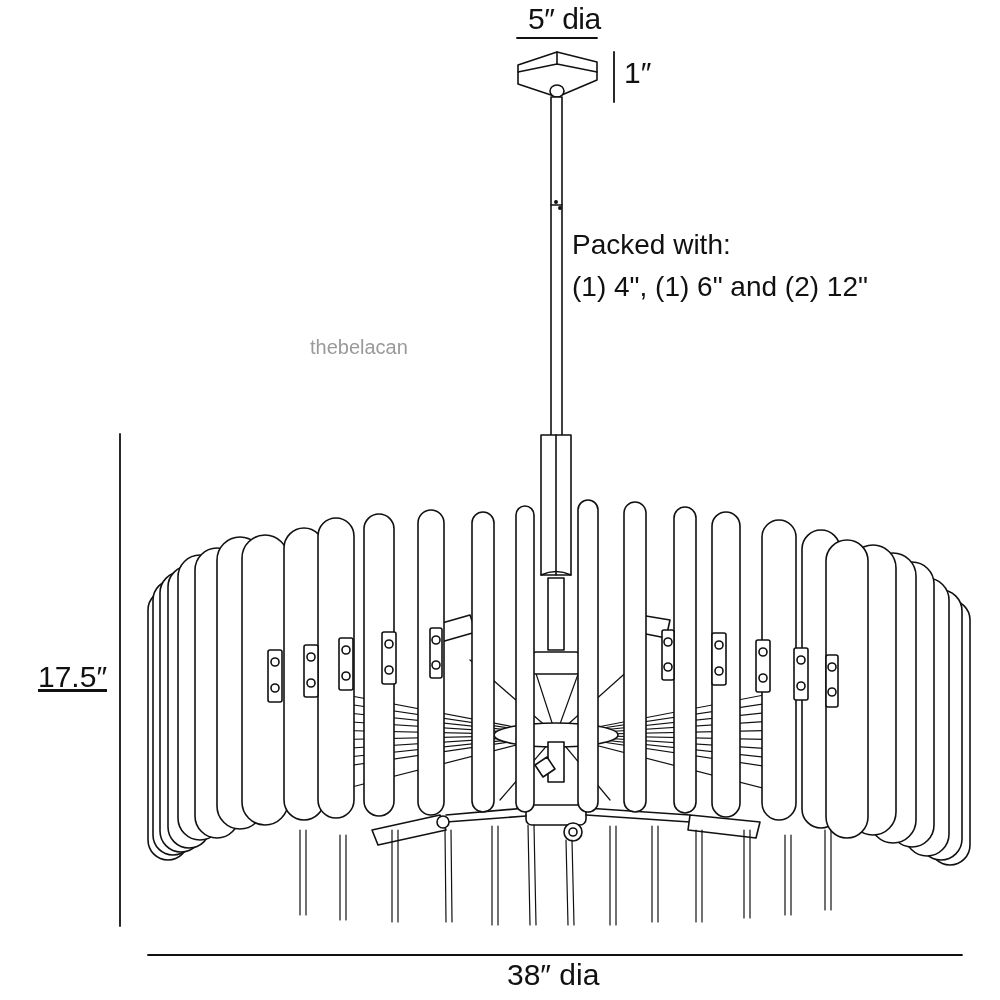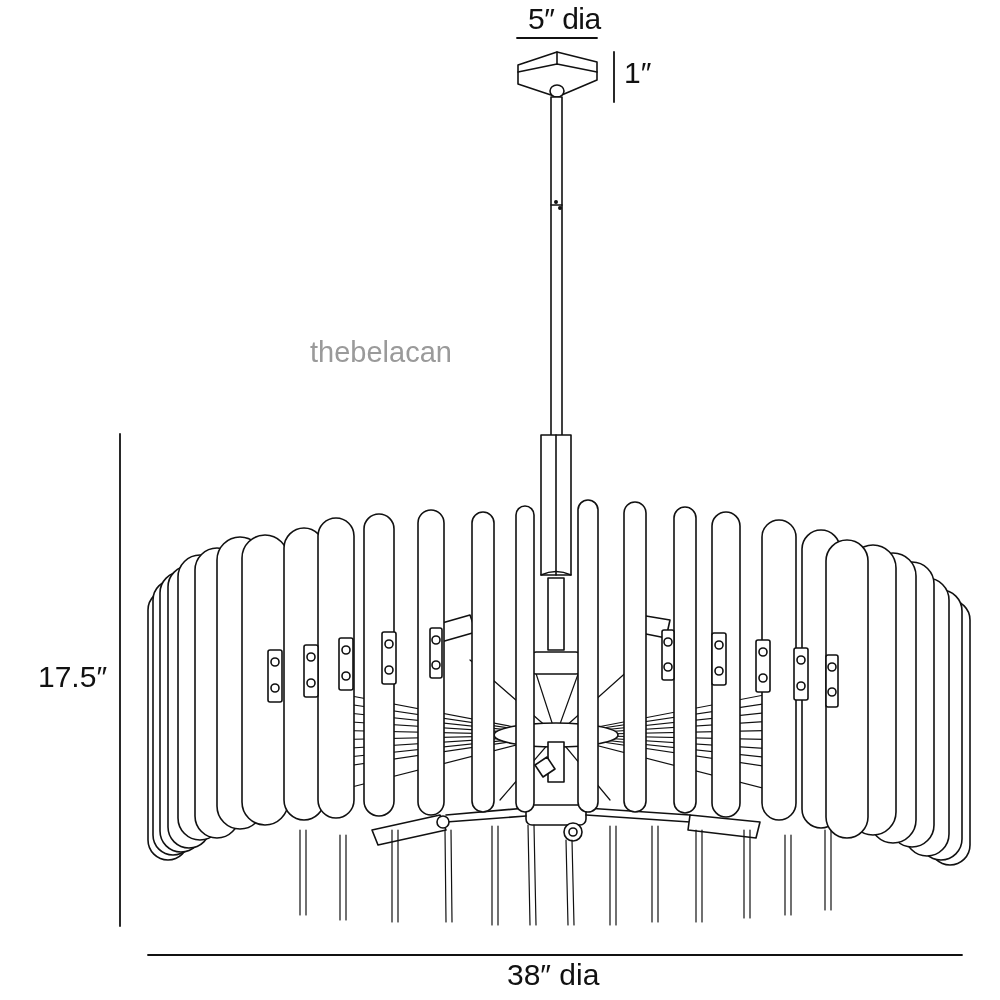--- a/index.html
+++ b/index.html
@@ -1,23 +1,23 @@
 <!DOCTYPE html>
 <html><head>
 <meta charset="utf-8">
 <style>
   html, body { margin: 0; padding: 0; background: #ffffff; }
   #stage { position: relative; width: 1000px; height: 1000px; overflow: hidden; background: #fff; }
   .label { position: absolute; color: #111; font-family: "Liberation Sans", "DejaVu Sans", sans-serif; white-space: nowrap; }
   .dim-top { left: 528px; top: 2px; font-size: 30px; letter-spacing: -0.5px; }
   .dim-canopy-h { left: 624px; top: 56px; font-size: 30px; }
-  .dim-height { left: 38px; top: 660px; font-size: 30px; }
+  .dim-height { left: 38px; top: 660px; font-size: 30px; text-decoration: underline; }
   .dim-dia { left: 507px; top: 958px; font-size: 30px; text-align: right; }
   .packed { left: 572px; top: 224px; font-size: 28px; line-height: 42px; }
-  .watermark { left: 310px; top: 336px; font-size: 29px; color: #9a9a9a; }
+  .watermark { left: 310px; top: 336px; font-size: 20px; color: #9a9a9a; }
   svg { position: absolute; left: 0; top: 0; }
 </style>
 </head>
 <body>
 
 <div id="stage">
 
   <svg width="1000" height="1000" viewBox="0 0 1000 1000" fill="none" stroke="#111" stroke-width="1.6" stroke-linecap="round" stroke-linejoin="round">
 
     <g stroke-width="1.8">
@@ -192,14 +192,18 @@
       <rect x="826" y="655" width="12" height="52" rx="2"></rect>
         <circle cx="832" cy="667" r="4"></circle>
         <circle cx="832" cy="692" r="4"></circle>
     </g>
   </svg>
 
   <div class="label dim-top">5″ dia</div>
   <div class="label dim-canopy-h">1″</div>
   <div class="label dim-height">17.5″</div>
   <div class="label dim-dia">38″ dia</div>
+  <div class="label packed">
+    <div>Packed with:</div>
+    <div>(1) 4", (1) 6" and (2) 12"</div>
+  </div>
   <div class="label watermark">thebelacan</div>
 </div>
 
 </body></html>

